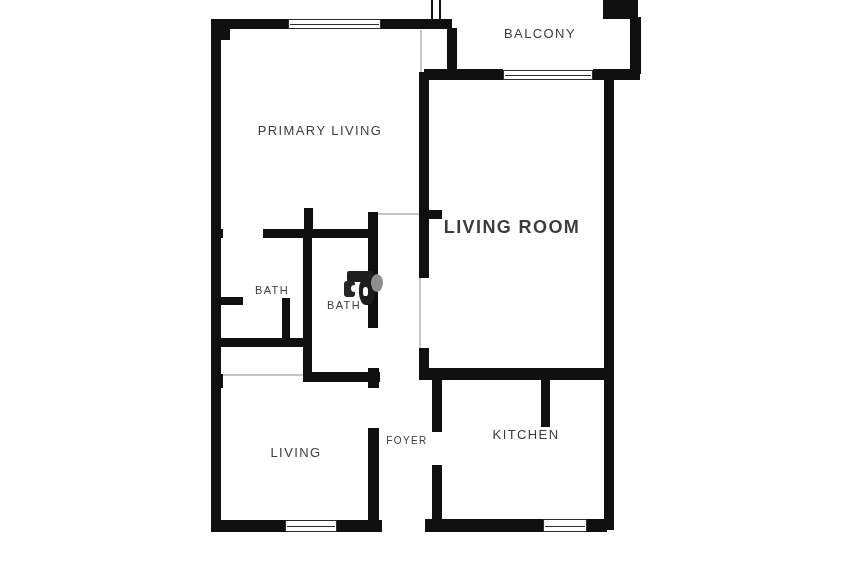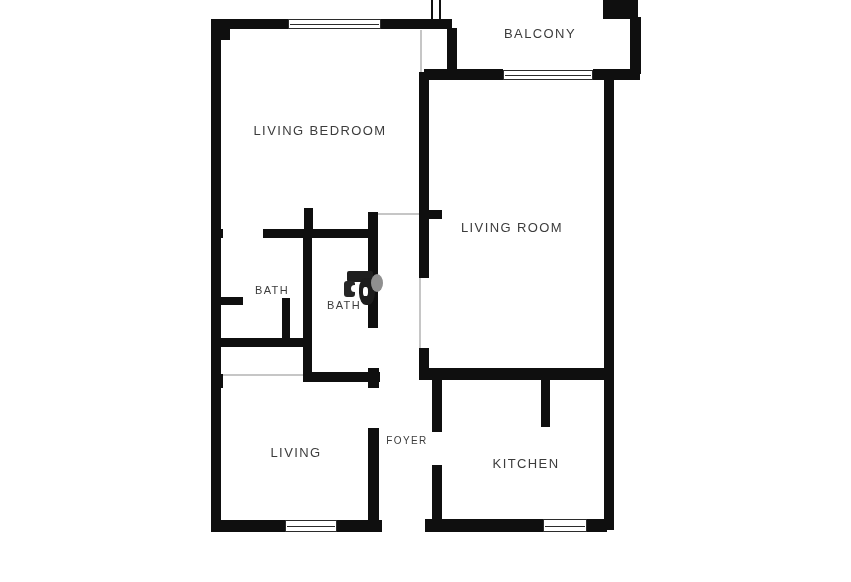--- a/index.html
+++ b/index.html
@@ -84,25 +84,25 @@
   <div id="watermark-layer">
       <div class="wm-frag" style="left: 347px; top: 271px; width: 26px; height: 11px; background: rgb(30, 30, 30); border-radius: 2px;"></div>
       <div class="wm-frag" style="left: 344px; top: 281px; width: 11px; height: 16px; background: rgb(38, 38, 38); border-radius: 3px;"></div>
       <div class="wm-frag" style="left: 359px; top: 278px; width: 16px; height: 27px; background: rgb(28, 28, 28); border-radius: 40% 40% 45% 45%;"></div>
       <div class="wm-frag" style="left: 371px; top: 274px; width: 12px; height: 18px; background: rgb(143, 143, 143); border-radius: 50%;"></div>
       <div class="wm-frag" style="left: 351px; top: 285px; width: 7px; height: 7px; background: rgb(255, 255, 255); border-radius: 50%;"></div>
       <div class="wm-frag" style="left: 363px; top: 287px; width: 5px; height: 9px; background: rgb(255, 255, 255); border-radius: 40%;"></div>
     </div>
   <div id="labels-layer">
       <div class="room-label" style="left: 540px; top: 33px; font-size: 13px;">BALCONY</div>
-      <div class="room-label" style="left: 320px; top: 130px; font-size: 13px;">LIVING BEDROOM</div>
-      <div class="room-label" style="left: 512px; top: 227px; font-size: 13px;">LIVING ROOM</div>
+      <div class="room-label" style="left: 320px; top: 130px; font-size: 13px;">PRIMARY LIVING</div>
+      <div class="room-label" style="left: 512px; top: 227px; font-size: 18px; font-weight: bold;">LIVING ROOM</div>
       <div class="room-label" style="left: 272px; top: 290px; font-size: 11px;">BATH</div>
       <div class="room-label" style="left: 344px; top: 305px; font-size: 11px;">BATH</div>
       <div class="room-label" style="left: 296px; top: 452px; font-size: 13px;">LIVING</div>
       <div class="room-label" style="left: 407px; top: 440px; font-size: 10px;">FOYER</div>
-      <div class="room-label" style="left: 526px; top: 463px; font-size: 13px;">KITCHEN</div>
+      <div class="room-label" style="left: 526px; top: 434px; font-size: 13px;">KITCHEN</div>
     </div>
   <svg class="compass" viewBox="0 0 120 40" width="120" height="40">
     <path d="M40,40 Q70,33 92,26 L67,40 Z"></path>
     <text x="94" y="31" transform="rotate(18 94 31)">N</text>
   </svg>
 </div>
 
 </body></html>

